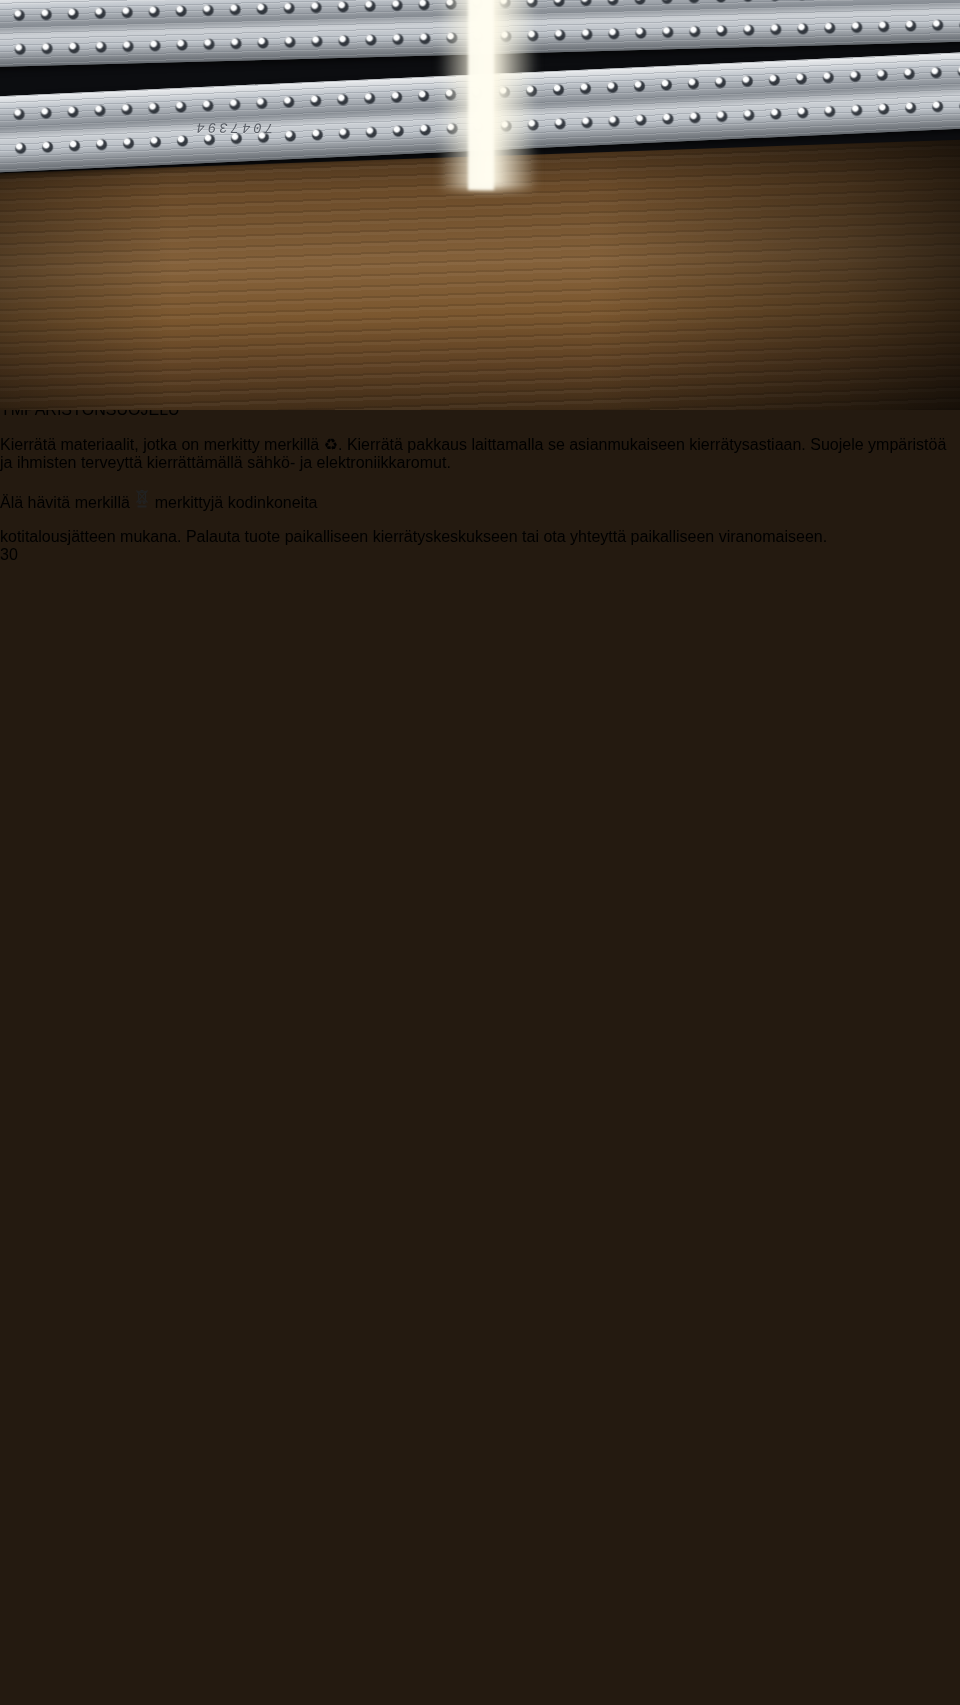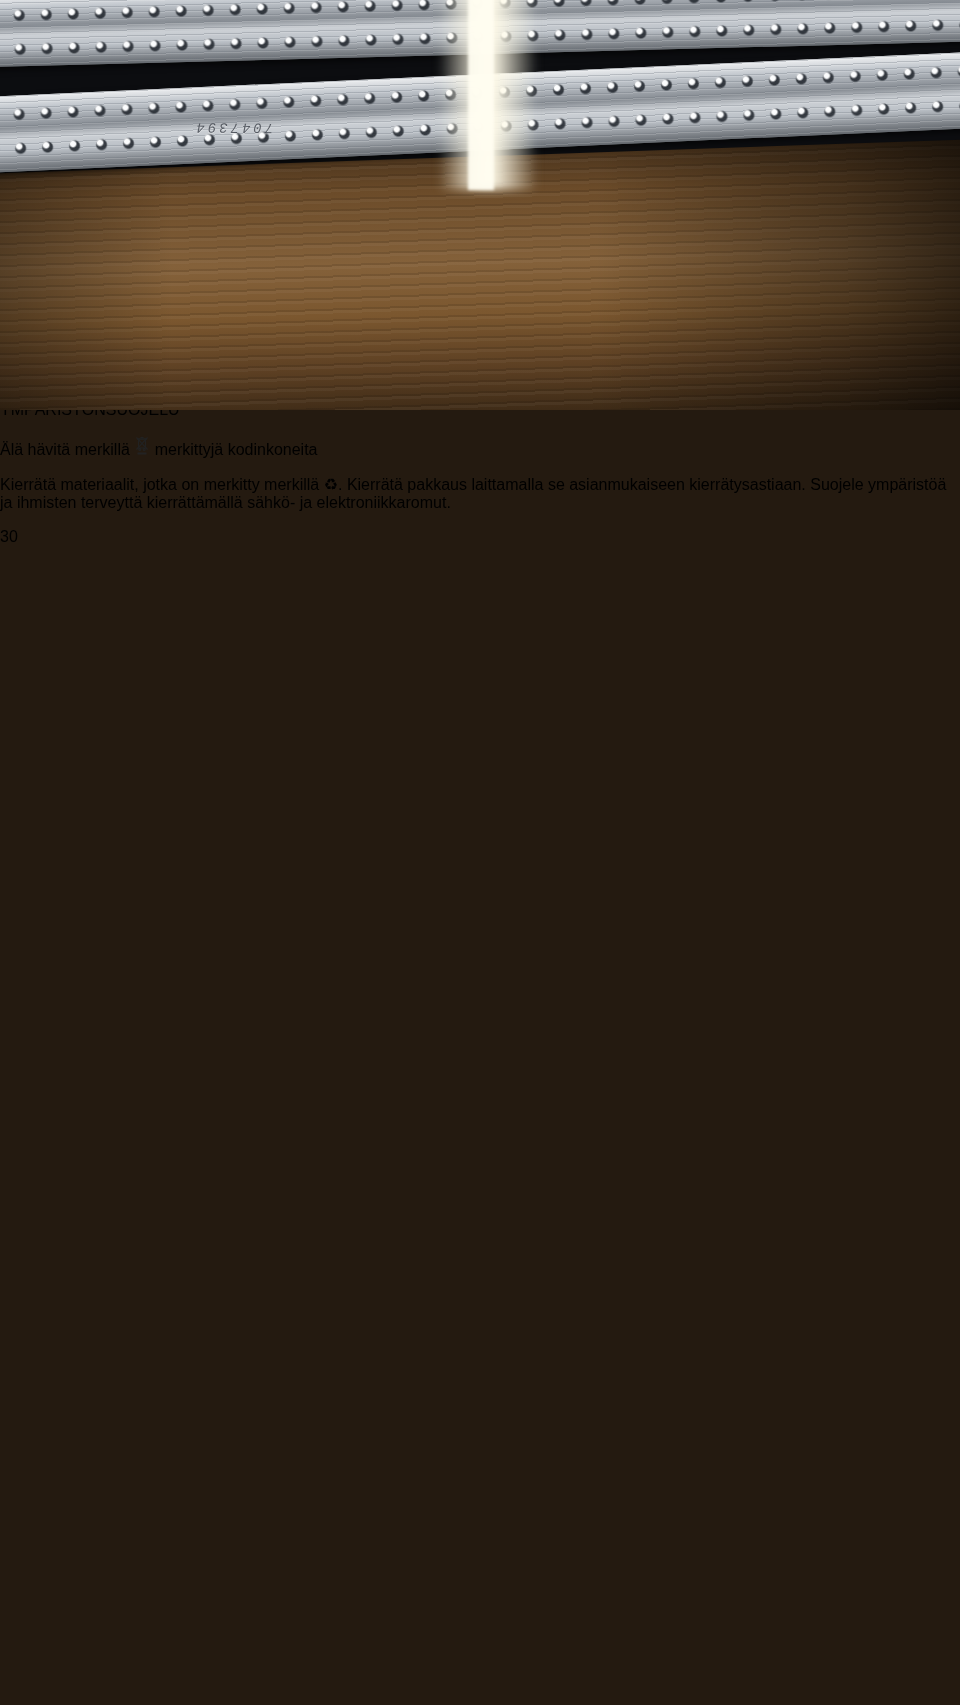--- a/index.html
+++ b/index.html
@@ -157,31 +157,32 @@
     </div>
   </div>
 
   <div class="note">Yllä olevan taulukon tiedot ovat Euroopan unionin komission asetuksen 1015/2010 mukaiset direktiivin
 2009/125/EY vaatimuksien mukaisesti.</div>
 
   <div class="env-heading">YMPÄRISTÖNSUOJELU</div>
   <div class="env-rule"></div>
 
   <div class="col-left">
+    <p><span>Kierrätä materiaalit, jotka on merkitty merkillä </span><span class="recycle">♻</span><span>. Kierrätä pakkaus laittamalla se asianmukaiseen kierrätysastiaan. Suojele ympäristöä ja ihmisten terveyttä kierrättämällä sähkö- ja elektroniikkaromut.</span></p>
     <p><span>Älä hävitä merkillä </span><svg class="weee-svg" width="16" height="20" viewBox="0 0 16 20">
           <g stroke="#222" stroke-width="1.2" fill="none">
             <rect x="4.5" y="4" width="7" height="9"></rect>
             <line x1="3" y1="4" x2="13" y2="4"></line>
             <line x1="6.5" y1="2.5" x2="9.5" y2="2.5"></line>
             <circle cx="5.8" cy="14.4" r="1"></circle>
             <circle cx="10.2" cy="14.4" r="1"></circle>
             <line x1="2.5" y1="2.5" x2="13.5" y2="14.5"></line>
             <line x1="13.5" y1="2.5" x2="2.5" y2="14.5"></line>
             <line x1="3.5" y1="18.5" x2="12.5" y2="18.5" stroke-width="2"></line>
           </g>
         </svg><span> merkittyjä kodinkoneita</span></p>
-    <p><span>Kierrätä materiaalit, jotka on merkitty merkillä </span><span class="recycle">♻</span><span>. Kierrätä pakkaus laittamalla se asianmukaiseen kierrätysastiaan. Suojele ympäristöä ja ihmisten terveyttä kierrättämällä sähkö- ja elektroniikkaromut.</span></p>
   </div>
 
+  <div class="col-right">kotitalousjätteen mukana. Palauta tuote paikalliseen kierrätyskeskukseen tai ota yhteyttä paikalliseen viranomaiseen.</div>
 
   <div class="page-number">30</div>
 
 </div>
 
 </body></html>

